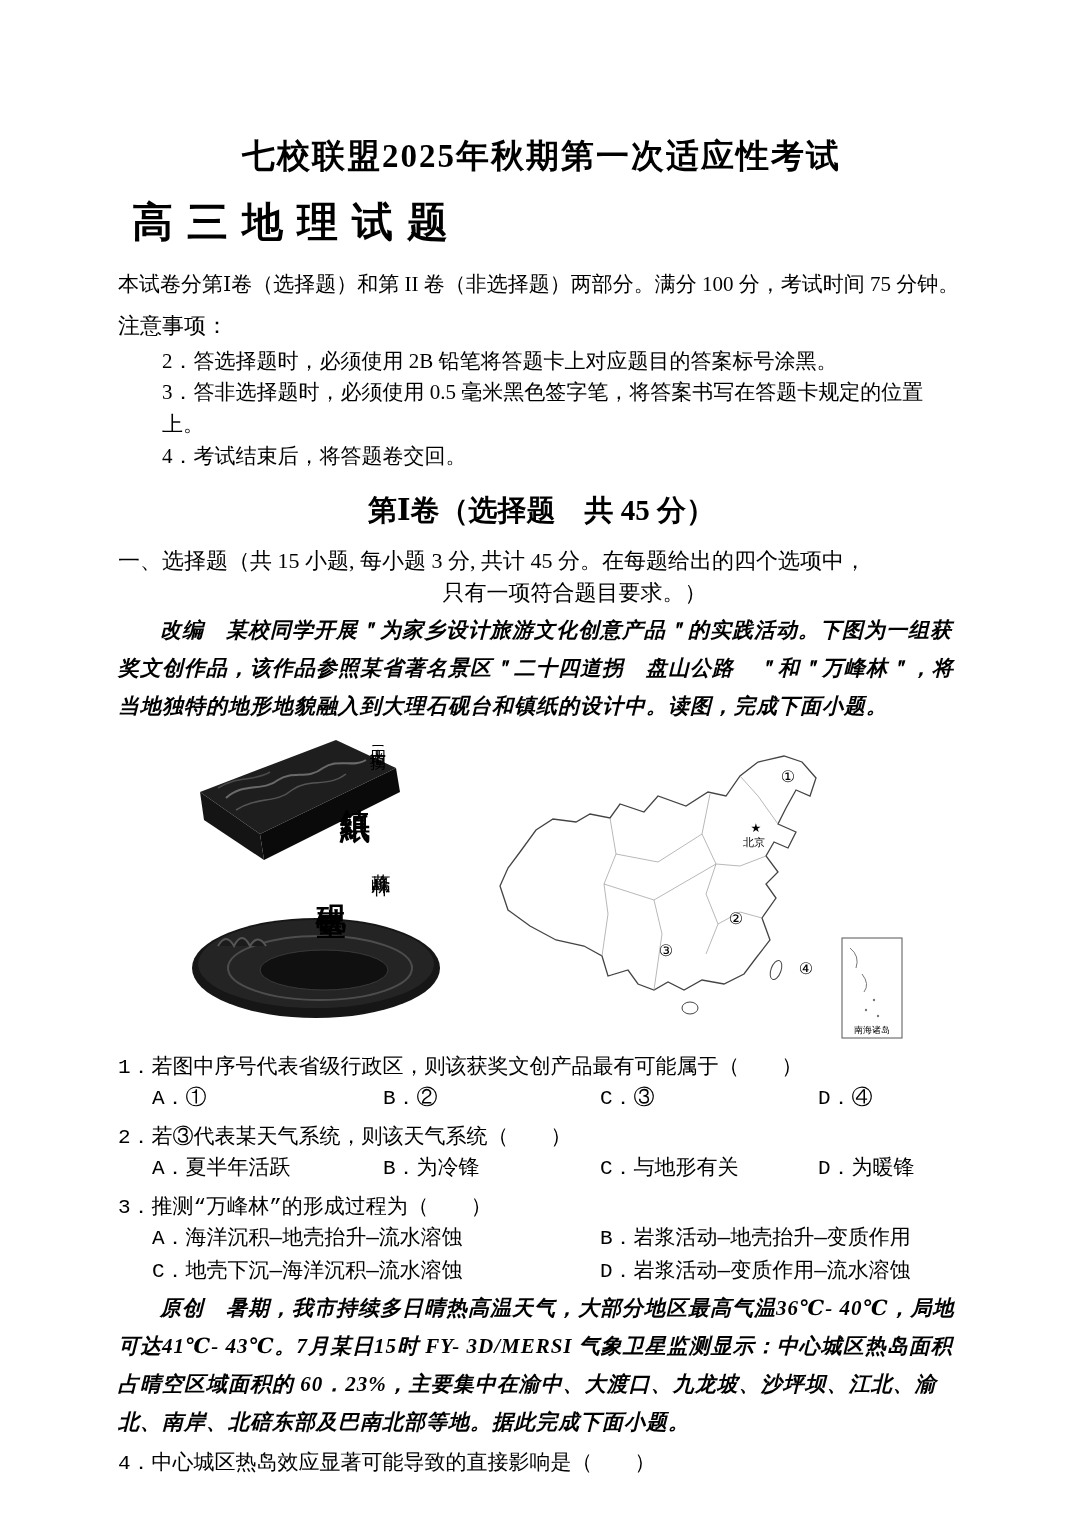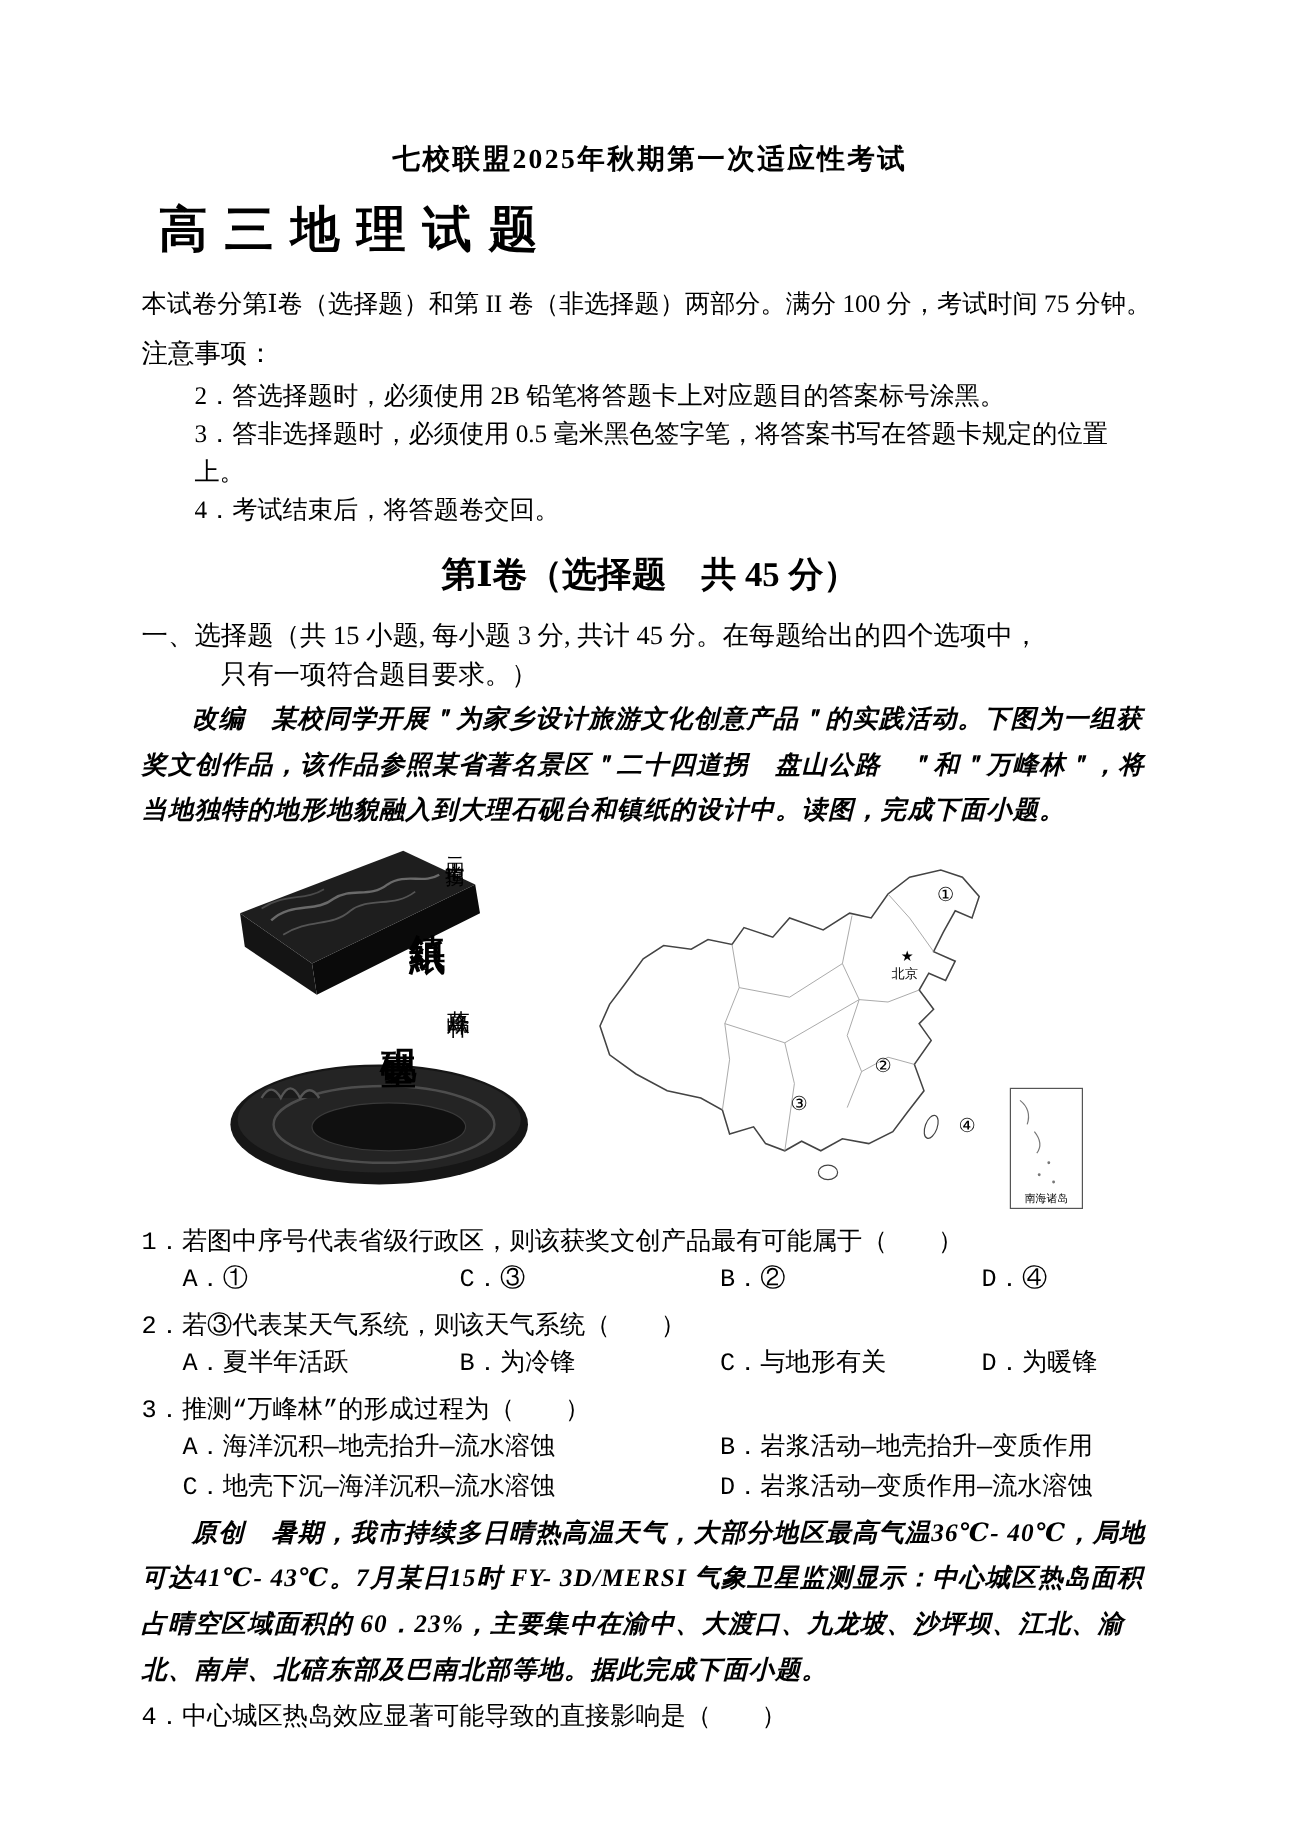--- a/index.html
+++ b/index.html
@@ -7,37 +7,37 @@
   body {
     width: 1075px; height: 1518px;
     background: #ffffff; color: #000;
     font-family: "Liberation Serif", "DejaVu Serif", serif;
     font-size: 21px; line-height: 1.5;
     overflow: hidden;
   }
   .content { padding: 116px 110px 0 118px; }
 
   .title {
-    text-align: center; font-size: 23px; font-weight: 700;
-    margin: 0 0 10px 0; letter-spacing: 2px; font-family: Liberation Serif, serif;
+    text-align: center; font-size: 33px; font-weight: 700;
+    margin: 16px 0 10px 0; letter-spacing: 2px; font-family: Liberation Serif, serif;
   }
   .subtitle {
     text-align: left; font-size: 41px; font-weight: 700;
     margin: 0 0 16px 0; letter-spacing: 14px; text-indent: 14px;
   }
   .intro { margin: 0 0 8px 0; }
   .notes-heading { font-size: 22px; margin: 2px 0 4px 0; }
   .note { padding-left: 44px; line-height: 1.52; }
 
   .section-heading {
     text-align: center; font-size: 29px; font-weight: 700;
     margin: 16px 0 12px 0;
   }
   .mcq-head { font-size: 22px; line-height: 1.45; margin-bottom: 4px; }
-  .mcq-line2 { padding-left: 66px; }
+  .mcq-line2 { padding-left: 66px; text-align: center; }
 
   .passage {
     font-style: italic; font-weight: 700;
     line-height: 1.8; letter-spacing: 1px;
     text-indent: 2em; margin: 2px 0 4px 0;
   }
 
   .figure { position: relative; height: 312px; margin: 4px 0 10px 0; }
   .artifacts { position: absolute; left: 70px; top: 0; width: 270px; height: 300px; }
   .v-label {
@@ -136,22 +136,22 @@
         <text x="208" y="222" font-size="16" text-anchor="middle">③</text>
         <text x="348" y="240" font-size="16" text-anchor="middle">④</text>
       </svg>
     </div>
   </div>
 
   <div class="q">
     <div>1．若图中序号代表省级行政区，则该获奖文创产品最有可能属于（　　）</div>
     <div class="opts opts4">
       <span>A．①</span>
+      <span>B．②</span>
       <span>C．③</span>
-      <span>B．②</span>
       <span>D．④</span>
     </div>
   </div>
 
   <div class="q">
     <div>2．若③代表某天气系统，则该天气系统（　　）</div>
     <div class="opts opts4">
       <span>A．夏半年活跃</span>
       <span>B．为冷锋</span>
       <span>C．与地形有关</span>

